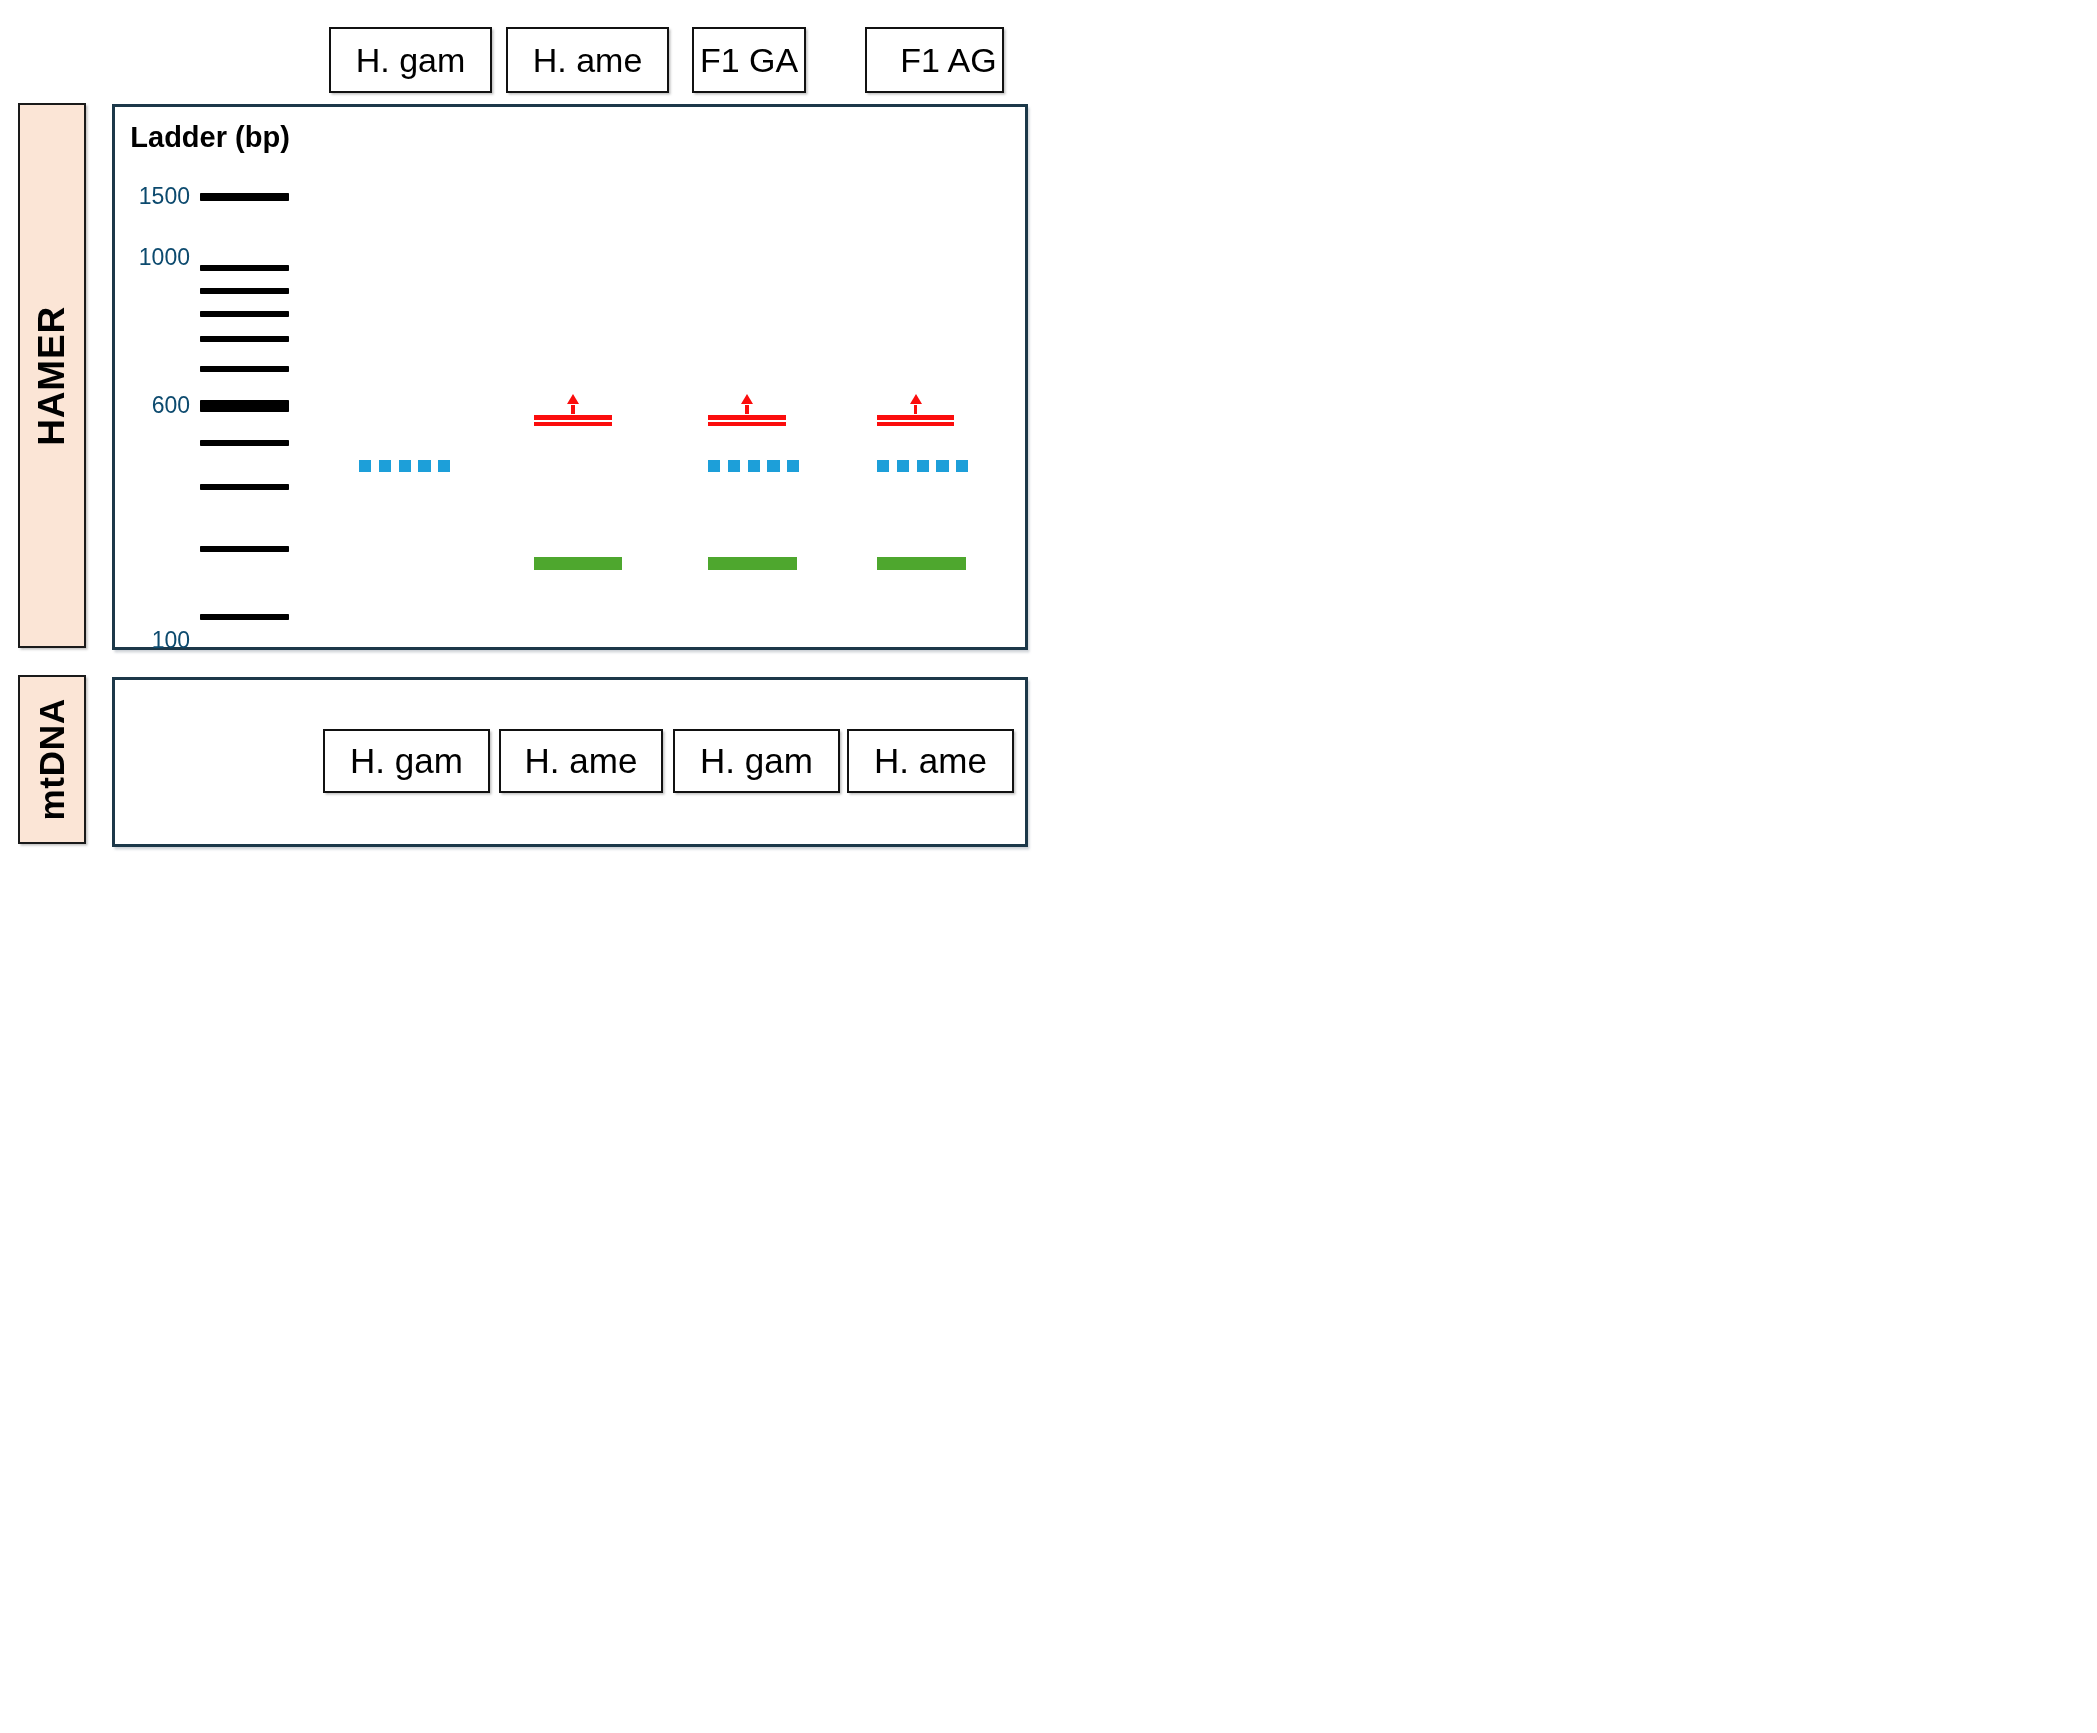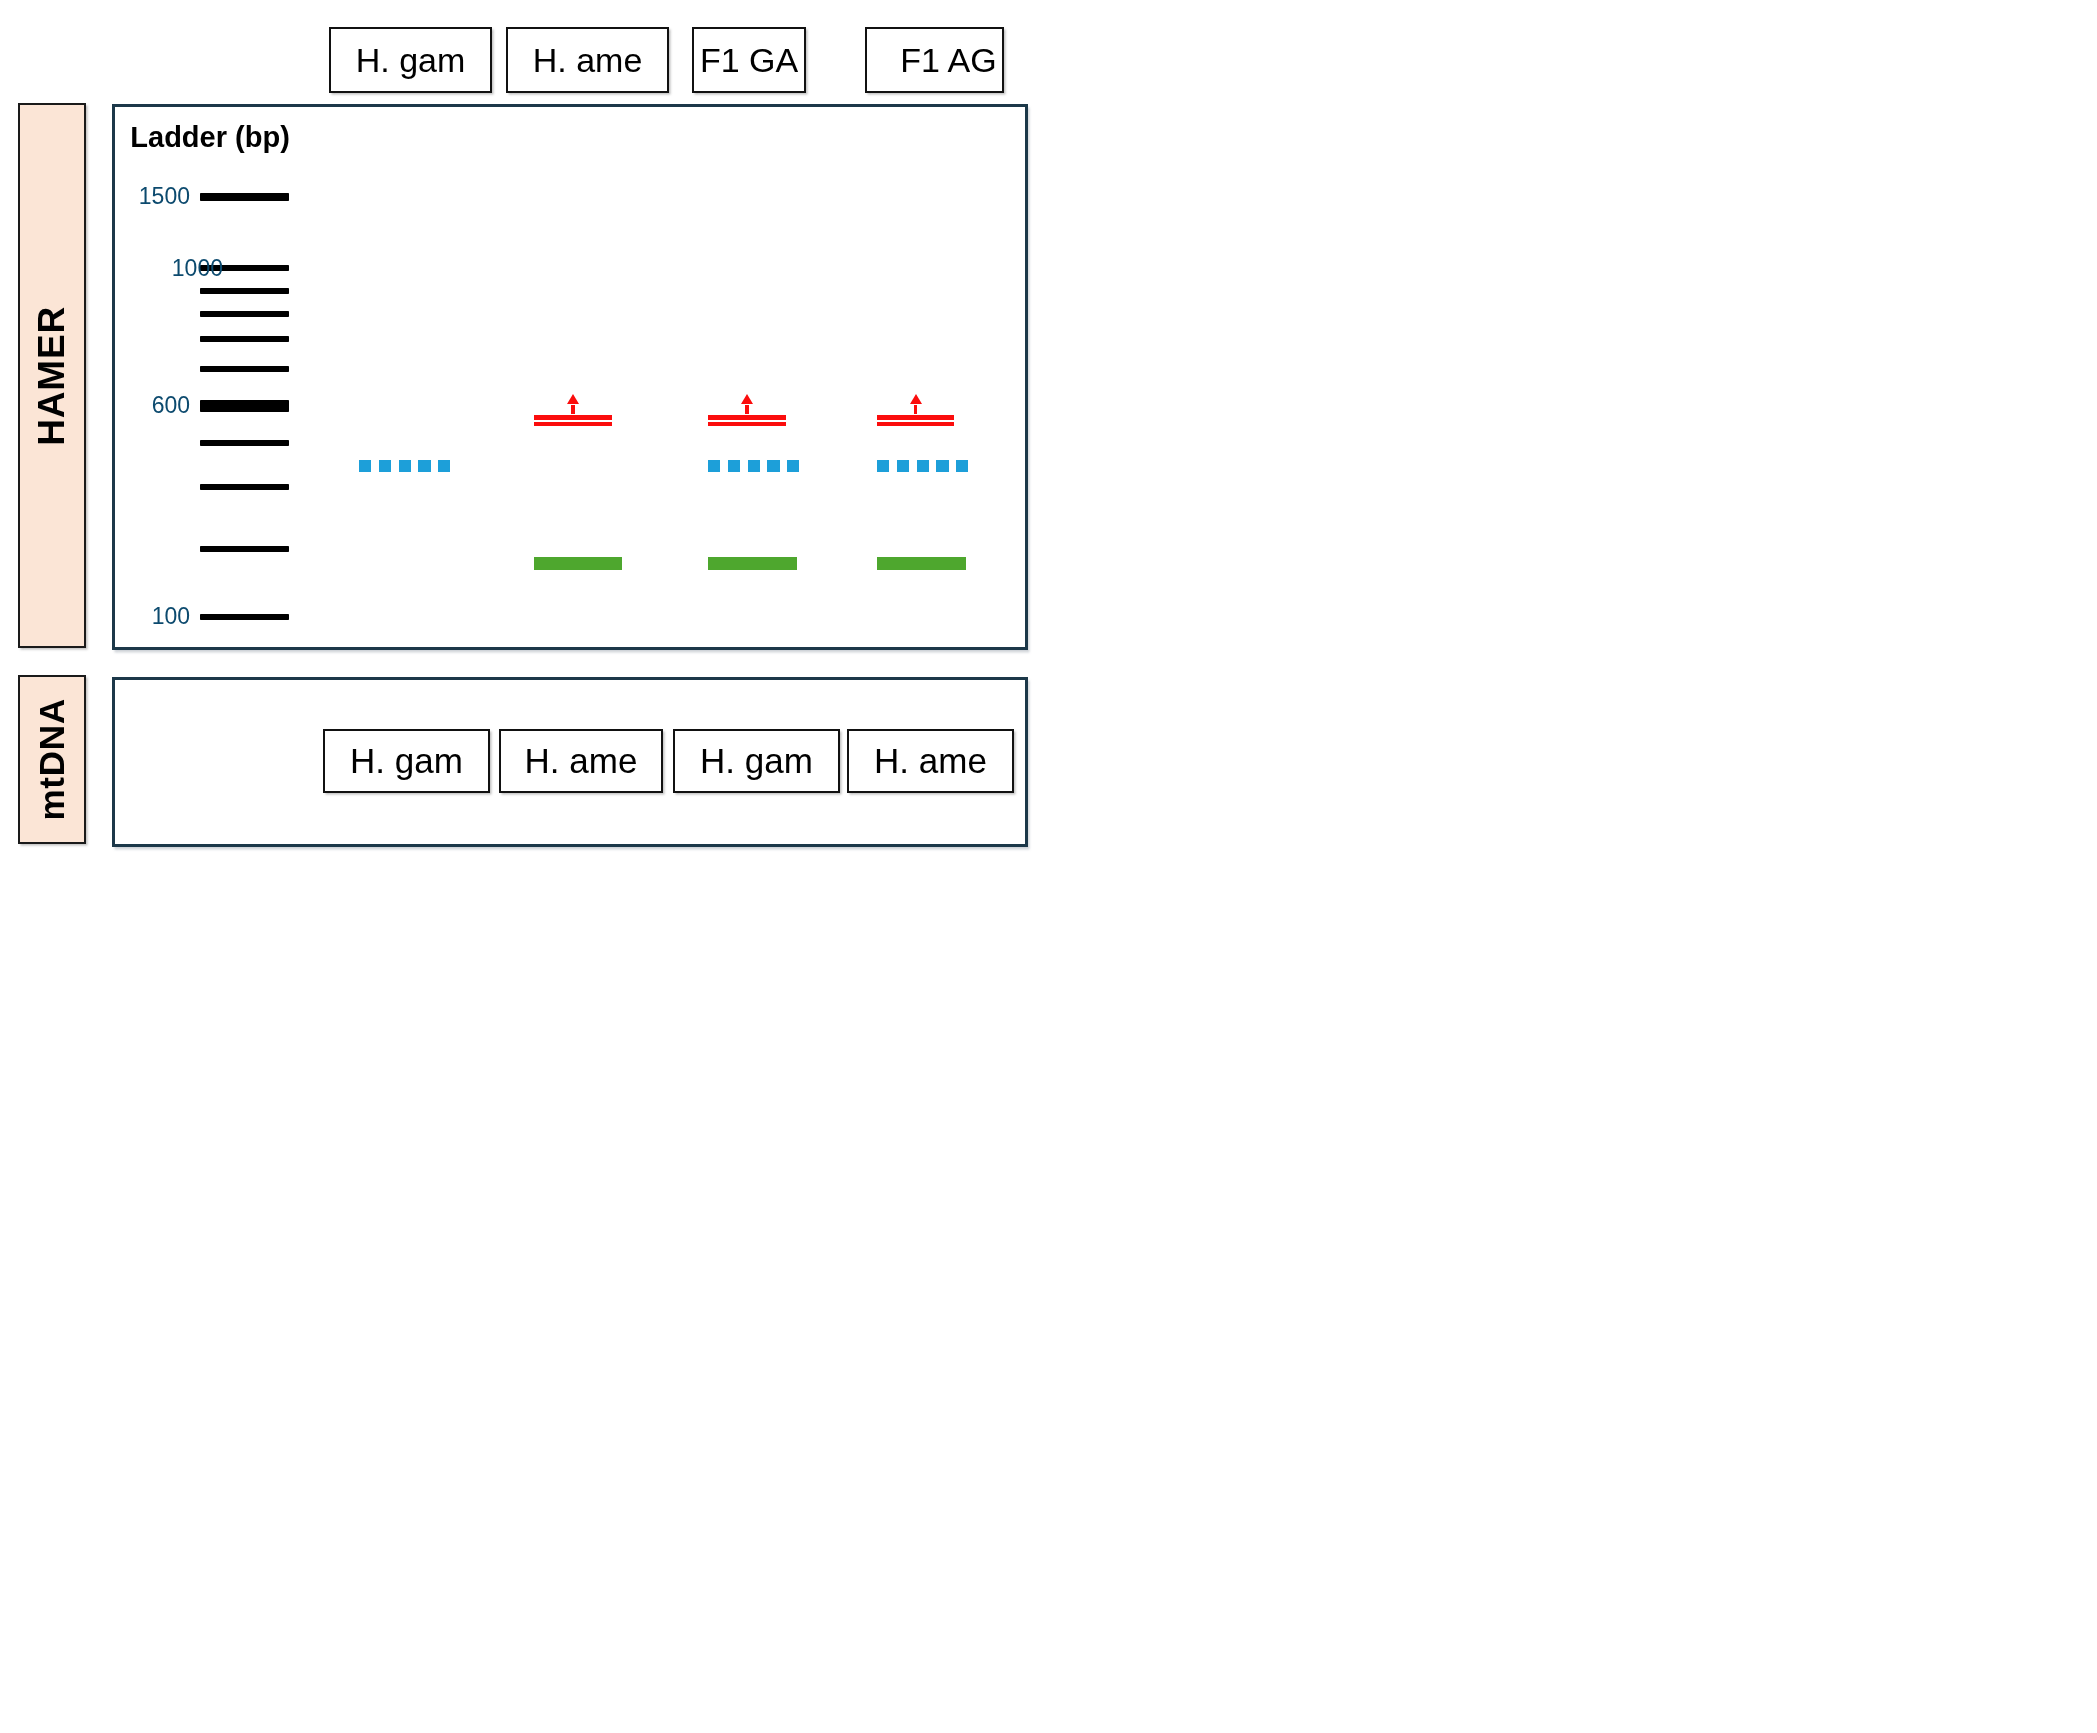--- a/index.html
+++ b/index.html
@@ -86,32 +86,32 @@
   <div class="side-label hamer">
     <span class="vtext">HAMER</span>
   </div>
 
   <div class="panel hamer">
     <div class="ladder-title">Ladder (bp)</div>
     <div id="ladder-layer">
         <div class="ladder-band" style="left: 85px; width: 89px; top: 86px; height: 7.6px; background: rgb(0, 0, 0);"></div>
         <div class="ladder-num" style="top: 76px;">1500</div>
         <div class="ladder-band" style="left: 85px; width: 89px; top: 158px; height: 6.1px; background: rgb(0, 0, 0);"></div>
-        <div class="ladder-num" style="top: 148px; padding-left: 33px;">1000</div>
+        <div class="ladder-num" style="top: 137px;">1000</div>
         <div class="ladder-band" style="left: 85px; width: 89px; top: 181px; height: 6.1px; background: rgb(0, 0, 0);"></div>
         <div class="ladder-band" style="left: 85px; width: 89px; top: 204px; height: 6.1px; background: rgb(0, 0, 0);"></div>
         <div class="ladder-band" style="left: 85px; width: 89px; top: 229px; height: 6.1px; background: rgb(0, 0, 0);"></div>
         <div class="ladder-band" style="left: 85px; width: 89px; top: 259px; height: 6.1px; background: rgb(0, 0, 0);"></div>
         <div class="ladder-band" style="left: 85px; width: 89px; top: 293px; height: 11.5px; background: rgb(0, 0, 0);"></div>
         <div class="ladder-num" style="top: 285px;">600</div>
         <div class="ladder-band" style="left: 85px; width: 89px; top: 333px; height: 6.1px; background: rgb(0, 0, 0);"></div>
         <div class="ladder-band" style="left: 85px; width: 89px; top: 377px; height: 6.1px; background: rgb(0, 0, 0);"></div>
         <div class="ladder-band" style="left: 85px; width: 89px; top: 439px; height: 6.1px; background: rgb(0, 0, 0);"></div>
         <div class="ladder-band" style="left: 85px; width: 89px; top: 507px; height: 6.1px; background: rgb(0, 0, 0);"></div>
-        <div class="ladder-num" style="top: 496px;">100</div>
+        <div class="ladder-num" style="top: 520px;">100</div>
       </div>
     <div id="lanes-layer">
         <div class="marker" style="left: 244px; top: 353px; width: 92px;">
           <div class="dash-row">
             <div class="dash" style="background: rgb(29, 159, 217);"></div>
             <div class="dash" style="background: rgb(29, 159, 217);"></div>
             <div class="dash" style="background: rgb(29, 159, 217);"></div>
             <div class="dash" style="background: rgb(29, 159, 217);"></div>
             <div class="dash" style="background: rgb(29, 159, 217);"></div>
           </div>

